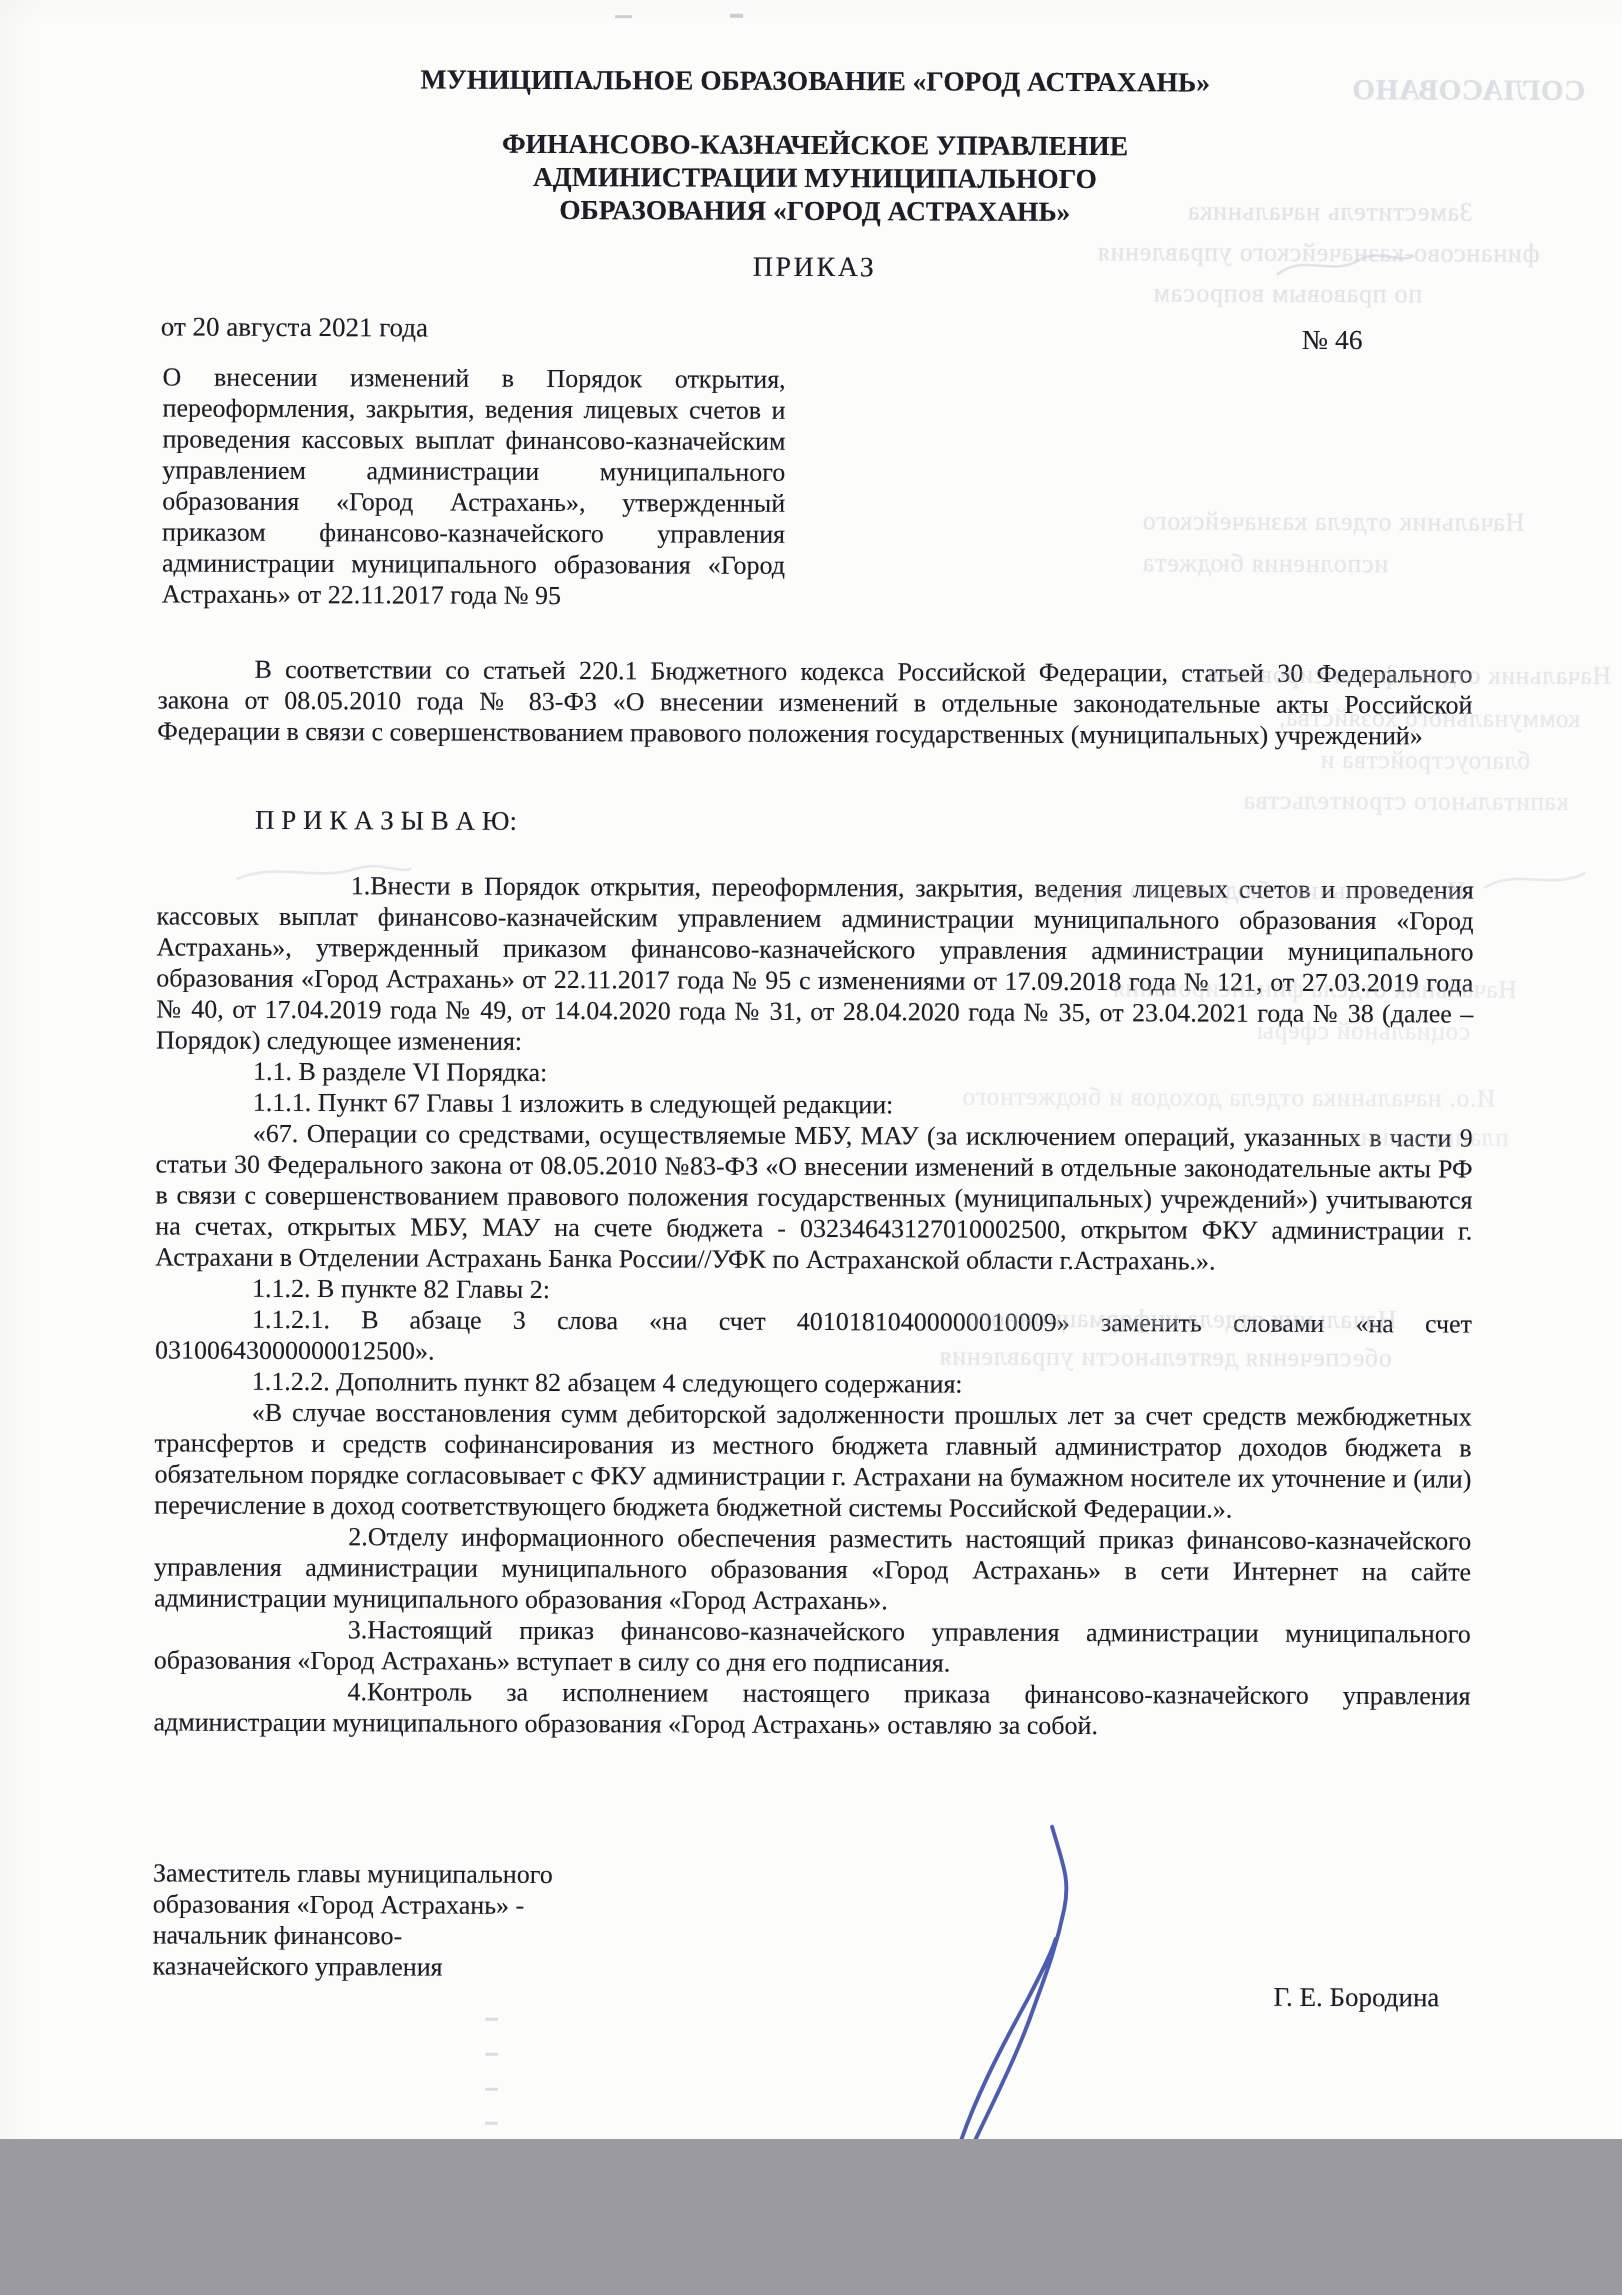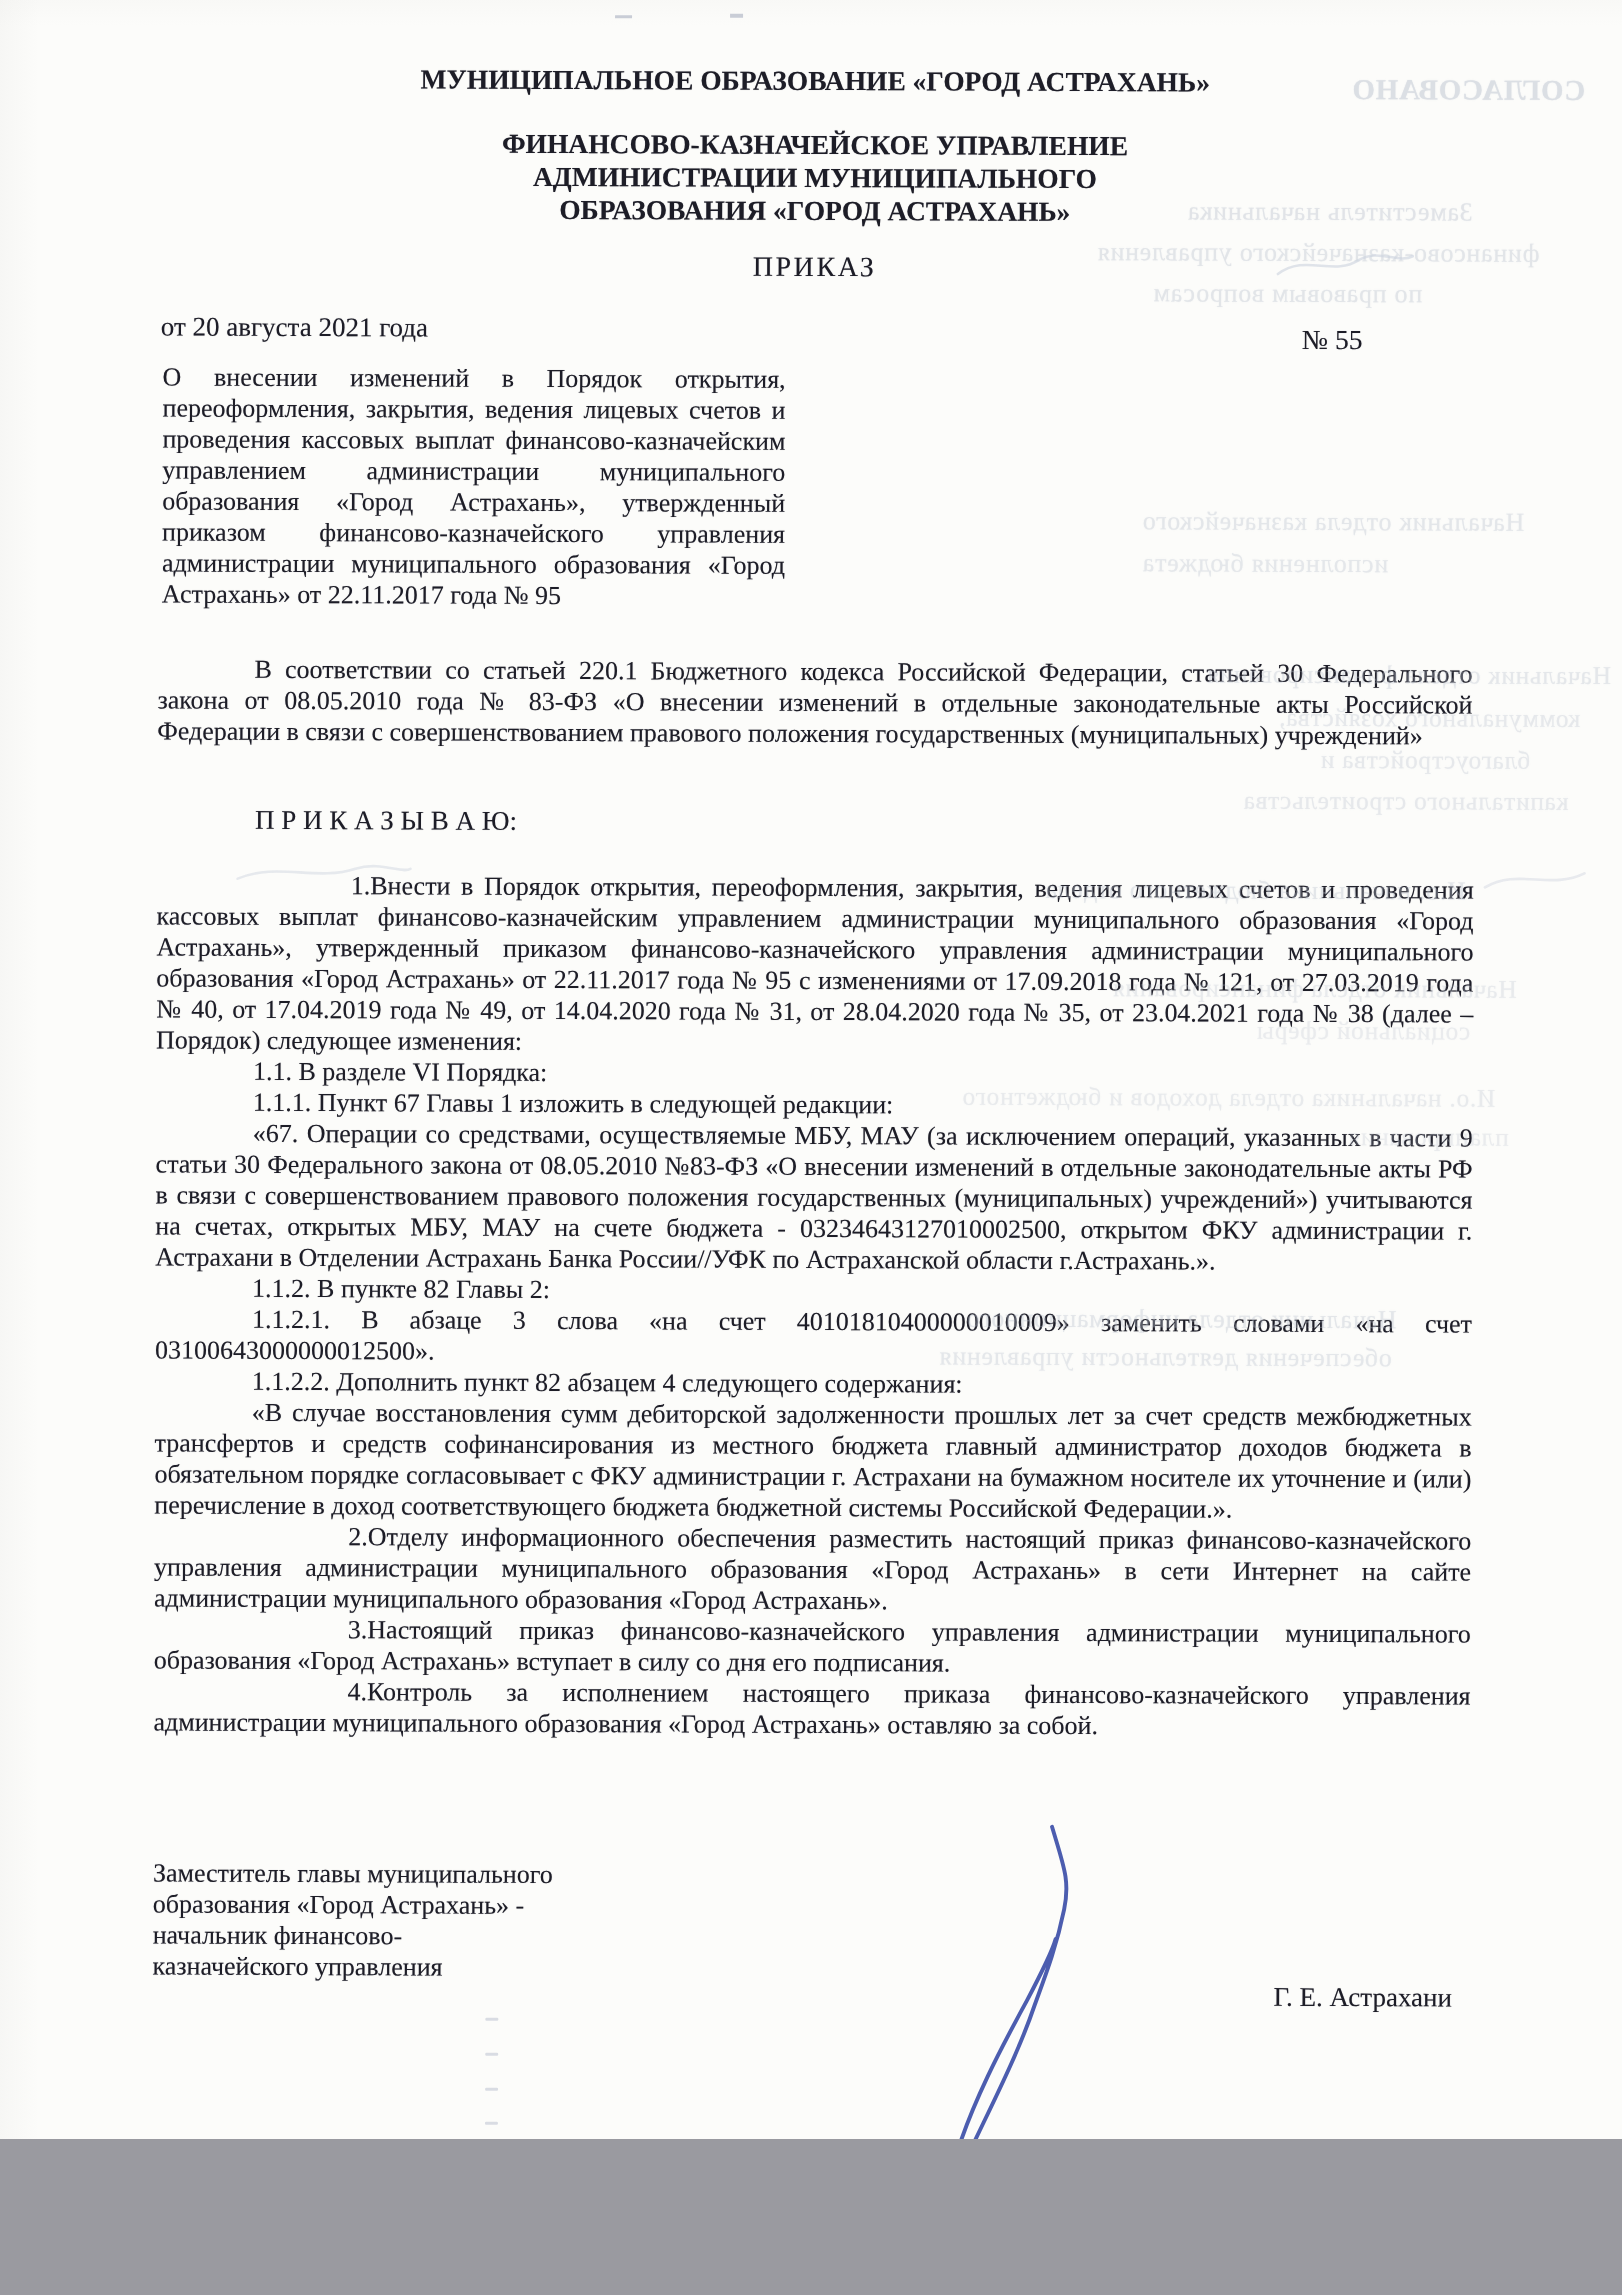--- a/index.html
+++ b/index.html
@@ -51,21 +51,21 @@
 <div class="page">
   <div class="rot">
 
     <div class="hdr txt" style="top:64px;">МУНИЦИПАЛЬНОЕ ОБРАЗОВАНИЕ «ГОРОД АСТРАХАНЬ»</div>
     <div class="hdr txt" style="top:128px;">ФИНАНСОВО-КАЗНАЧЕЙСКОЕ УПРАВЛЕНИЕ</div>
     <div class="hdr txt" style="top:161px;">АДМИНИСТРАЦИИ МУНИЦИПАЛЬНОГО</div>
     <div class="hdr txt" style="top:194px;">ОБРАЗОВАНИЯ «ГОРОД АСТРАХАНЬ»</div>
     <div class="doctype txt" style="top:251px;">ПРИКАЗ</div>
 
     <div class="dateline txt">от 20 августа 2021 года</div>
-    <div class="docnum txt">№ 55</div>
+    <div class="docnum txt">№ 46</div>
 
     <div class="subject txt">О внесении изменений в Порядок открытия, переоформления, закрытия, ведения лицевых счетов и проведения кассовых выплат финансово-казначейским управлением администрации муниципального образования «Город Астрахань», утвержденный приказом финансово-казначейского управления администрации муниципального образования «Город Астрахань» от 22.11.2017 года № 95</div>
 
     <div class="preamble txt">В соответствии со статьей 220.1 Бюджетного кодекса Российской Федерации, статьей 30 Федерального закона от 08.05.2010 года № 83-ФЗ «О внесении изменений в отдельные законодательные акты Российской Федерации в связи с совершенствованием правового положения государственных (муниципальных) учреждений»</div>
 
     <div class="orderword txt">П Р И К А З Ы В А Ю:</div>
 
     <div class="bodyparas txt" id="paras">
         <p><span class="pnum wide">1.</span>Внести в Порядок открытия, переоформления, закрытия, ведения лицевых счетов и проведения кассовых выплат финансово-казначейским управлением администрации муниципального образования «Город Астрахань», утвержденный приказом финансово-казначейского управления администрации муниципального образования «Город Астрахань» от 22.11.2017 года № 95 с изменениями от 17.09.2018 года № 121, от 27.03.2019 года № 40, от 17.04.2019 года № 49, от 14.04.2020 года № 31, от 28.04.2020 года № 35, от 23.04.2021 года № 38 (далее – Порядок) следующее изменения:</p>
         <p>1.1. В разделе VI Порядка:</p>
@@ -79,21 +79,21 @@
         <p><span class="pnum wide">3.</span>Настоящий приказ финансово-казначейского управления администрации муниципального образования «Город Астрахань» вступает в силу со дня его подписания.</p>
         <p><span class="pnum wide">4.</span>Контроль за исполнением настоящего приказа финансово-казначейского управления администрации муниципального образования «Город Астрахань» оставляю за собой.</p>
       </div>
 
     <div class="sigblock txt" id="sig-lines">
         <div>Заместитель главы муниципального</div>
         <div>образования «Город Астрахань» -</div>
         <div>начальник финансово-</div>
         <div>казначейского управления</div>
       </div>
-    <div class="signame txt">Г. Е. Астрахани</div>
+    <div class="signame txt">Г. Е. Бородина</div>
 
     <div id="ghosts">
         <div class="ghost b" style="left: 1348px; top: 71px; font-size: 29px; opacity: 0.5;">СОГЛАСОВАНО</div>
         <div class="ghost" style="left: 1184px; top: 195px; font-size: 26px; opacity: 0.42;">Заместитель начальника</div>
         <div class="ghost" style="left: 1094px; top: 236px; font-size: 26px; opacity: 0.4;">финансово-казначейского управления</div>
         <div class="ghost" style="left: 1150px; top: 277px; font-size: 26px; opacity: 0.4;">по правовым вопросам</div>
         <div class="ghost" style="left: 1140px; top: 505px; font-size: 26px; opacity: 0.38;">Начальник отдела казначейского</div>
         <div class="ghost" style="left: 1140px; top: 547px; font-size: 26px; opacity: 0.36;">исполнения бюджета</div>
         <div class="ghost" style="left: 1205px; top: 658px; font-size: 25.5px; opacity: 0.36;">Начальник отдела финансирования</div>
         <div class="ghost" style="left: 1277px; top: 701px; font-size: 25.5px; opacity: 0.34;">коммунального хозяйства,</div>

